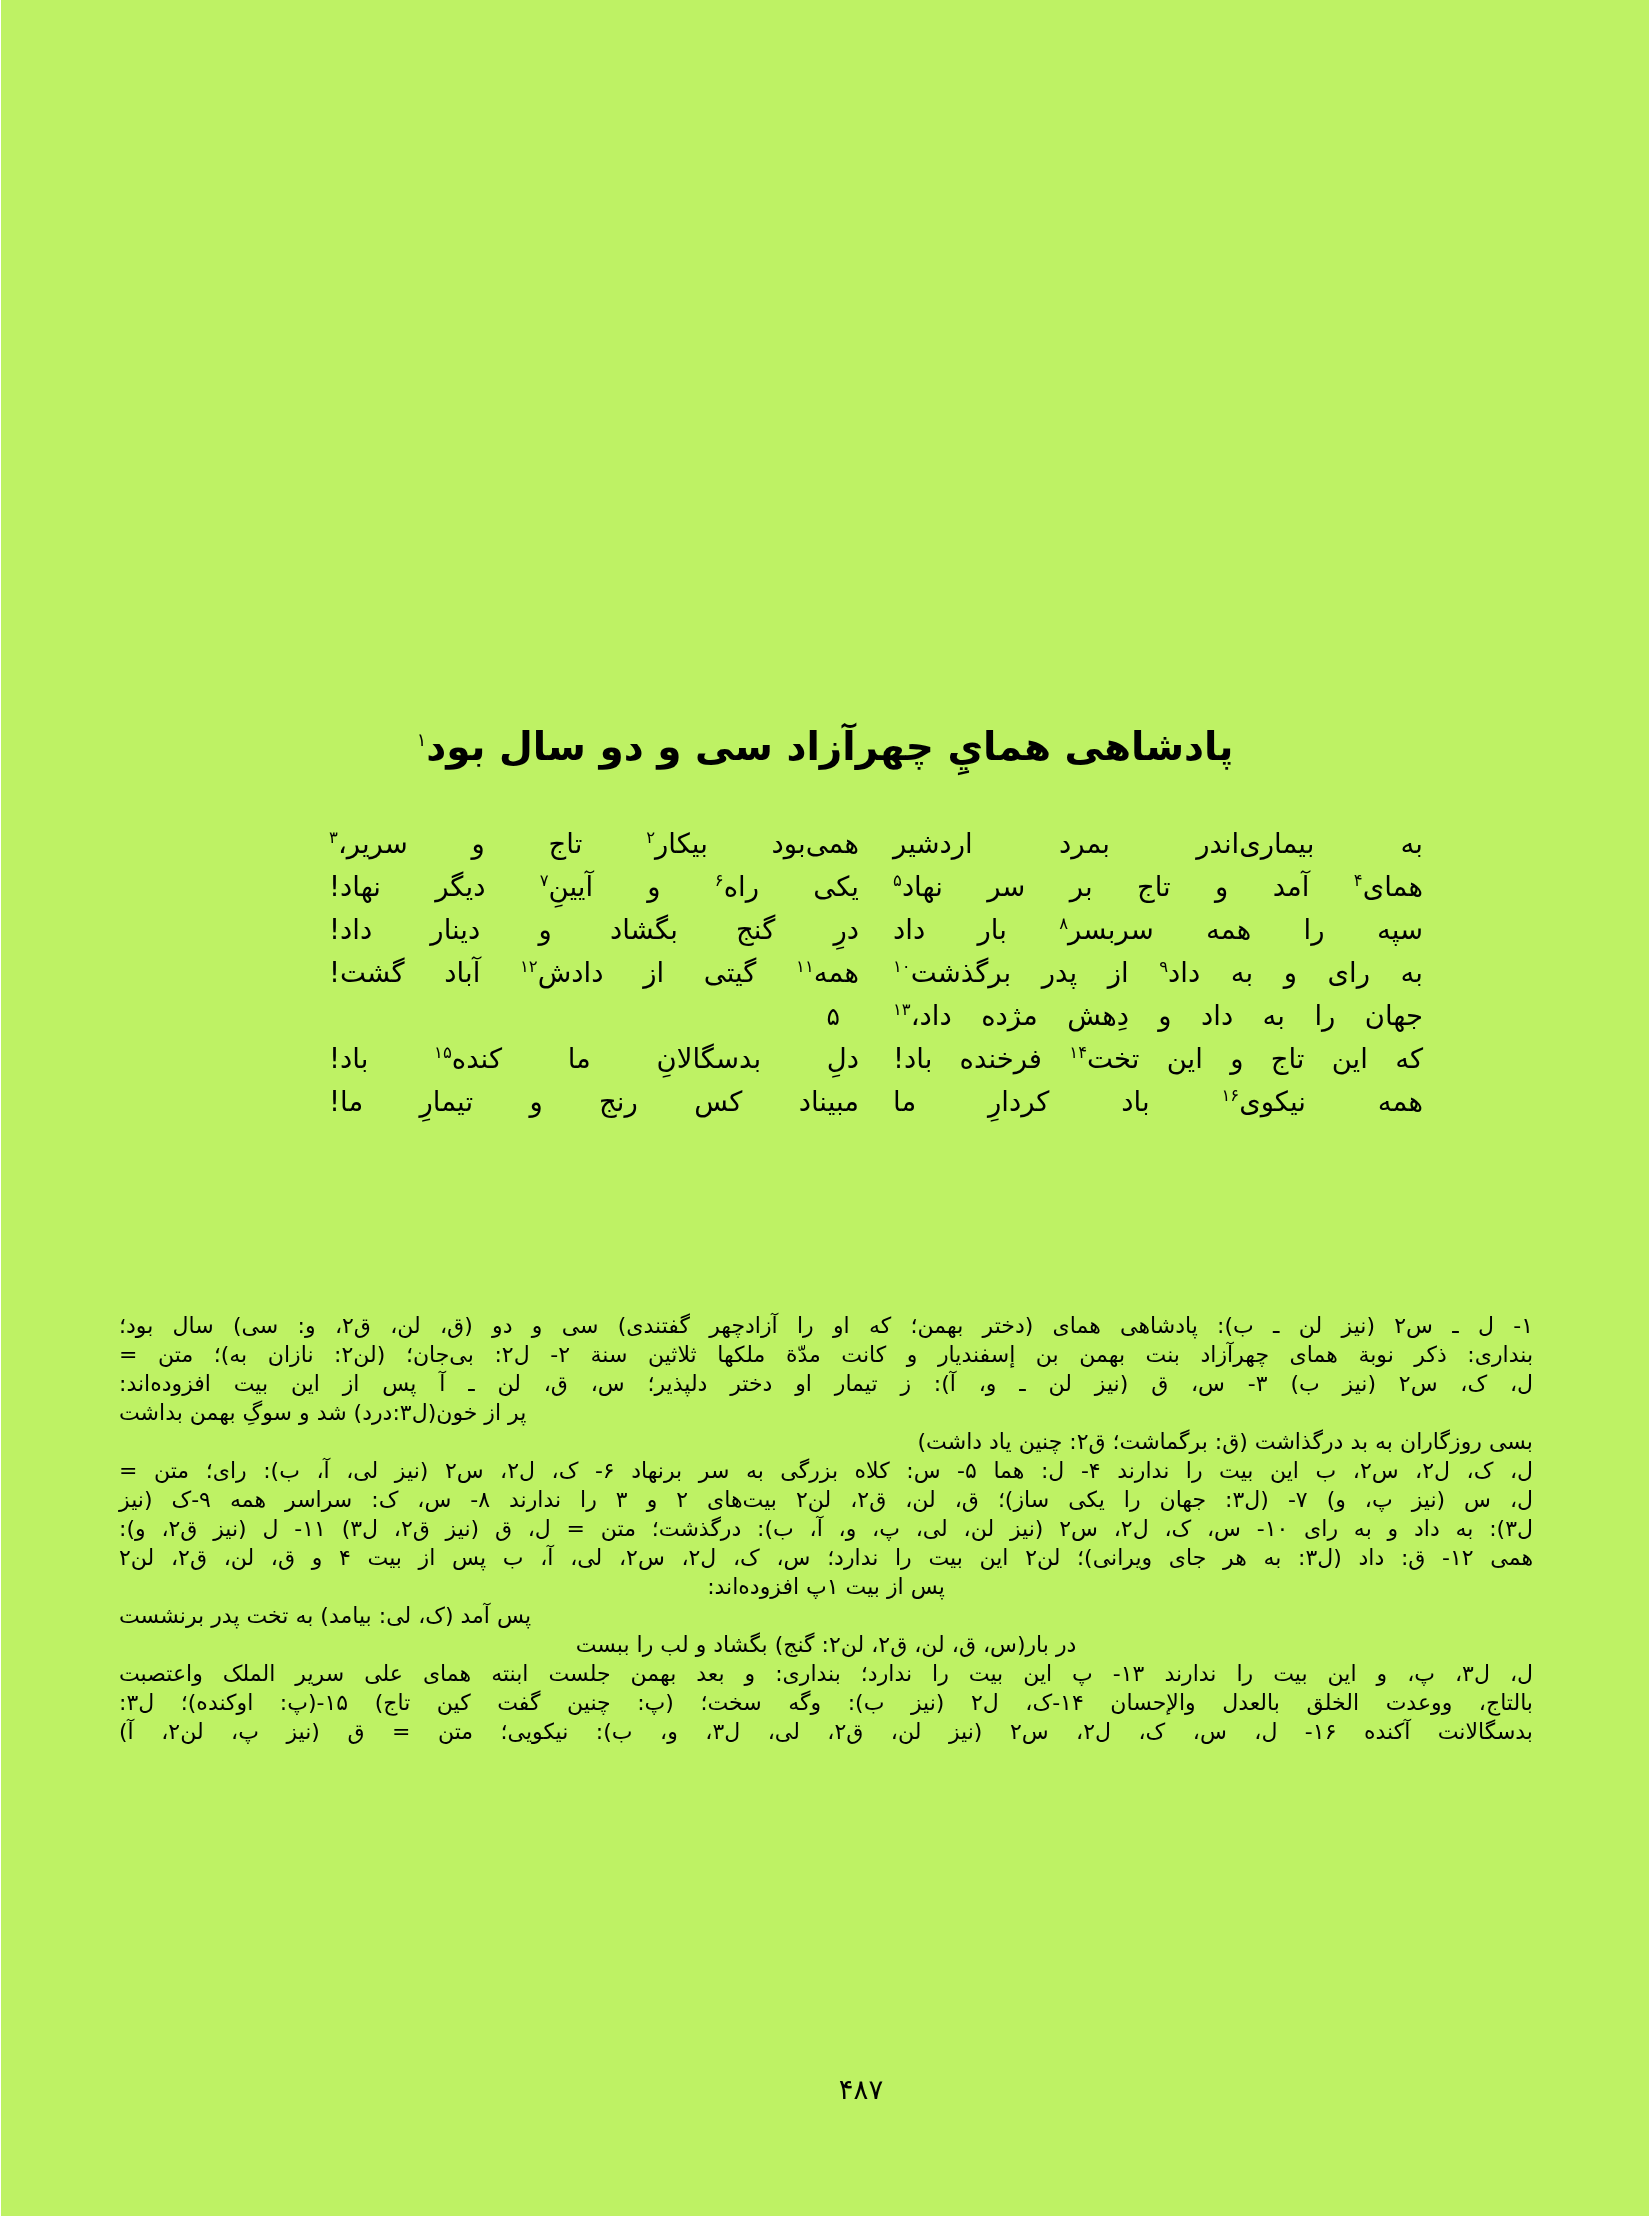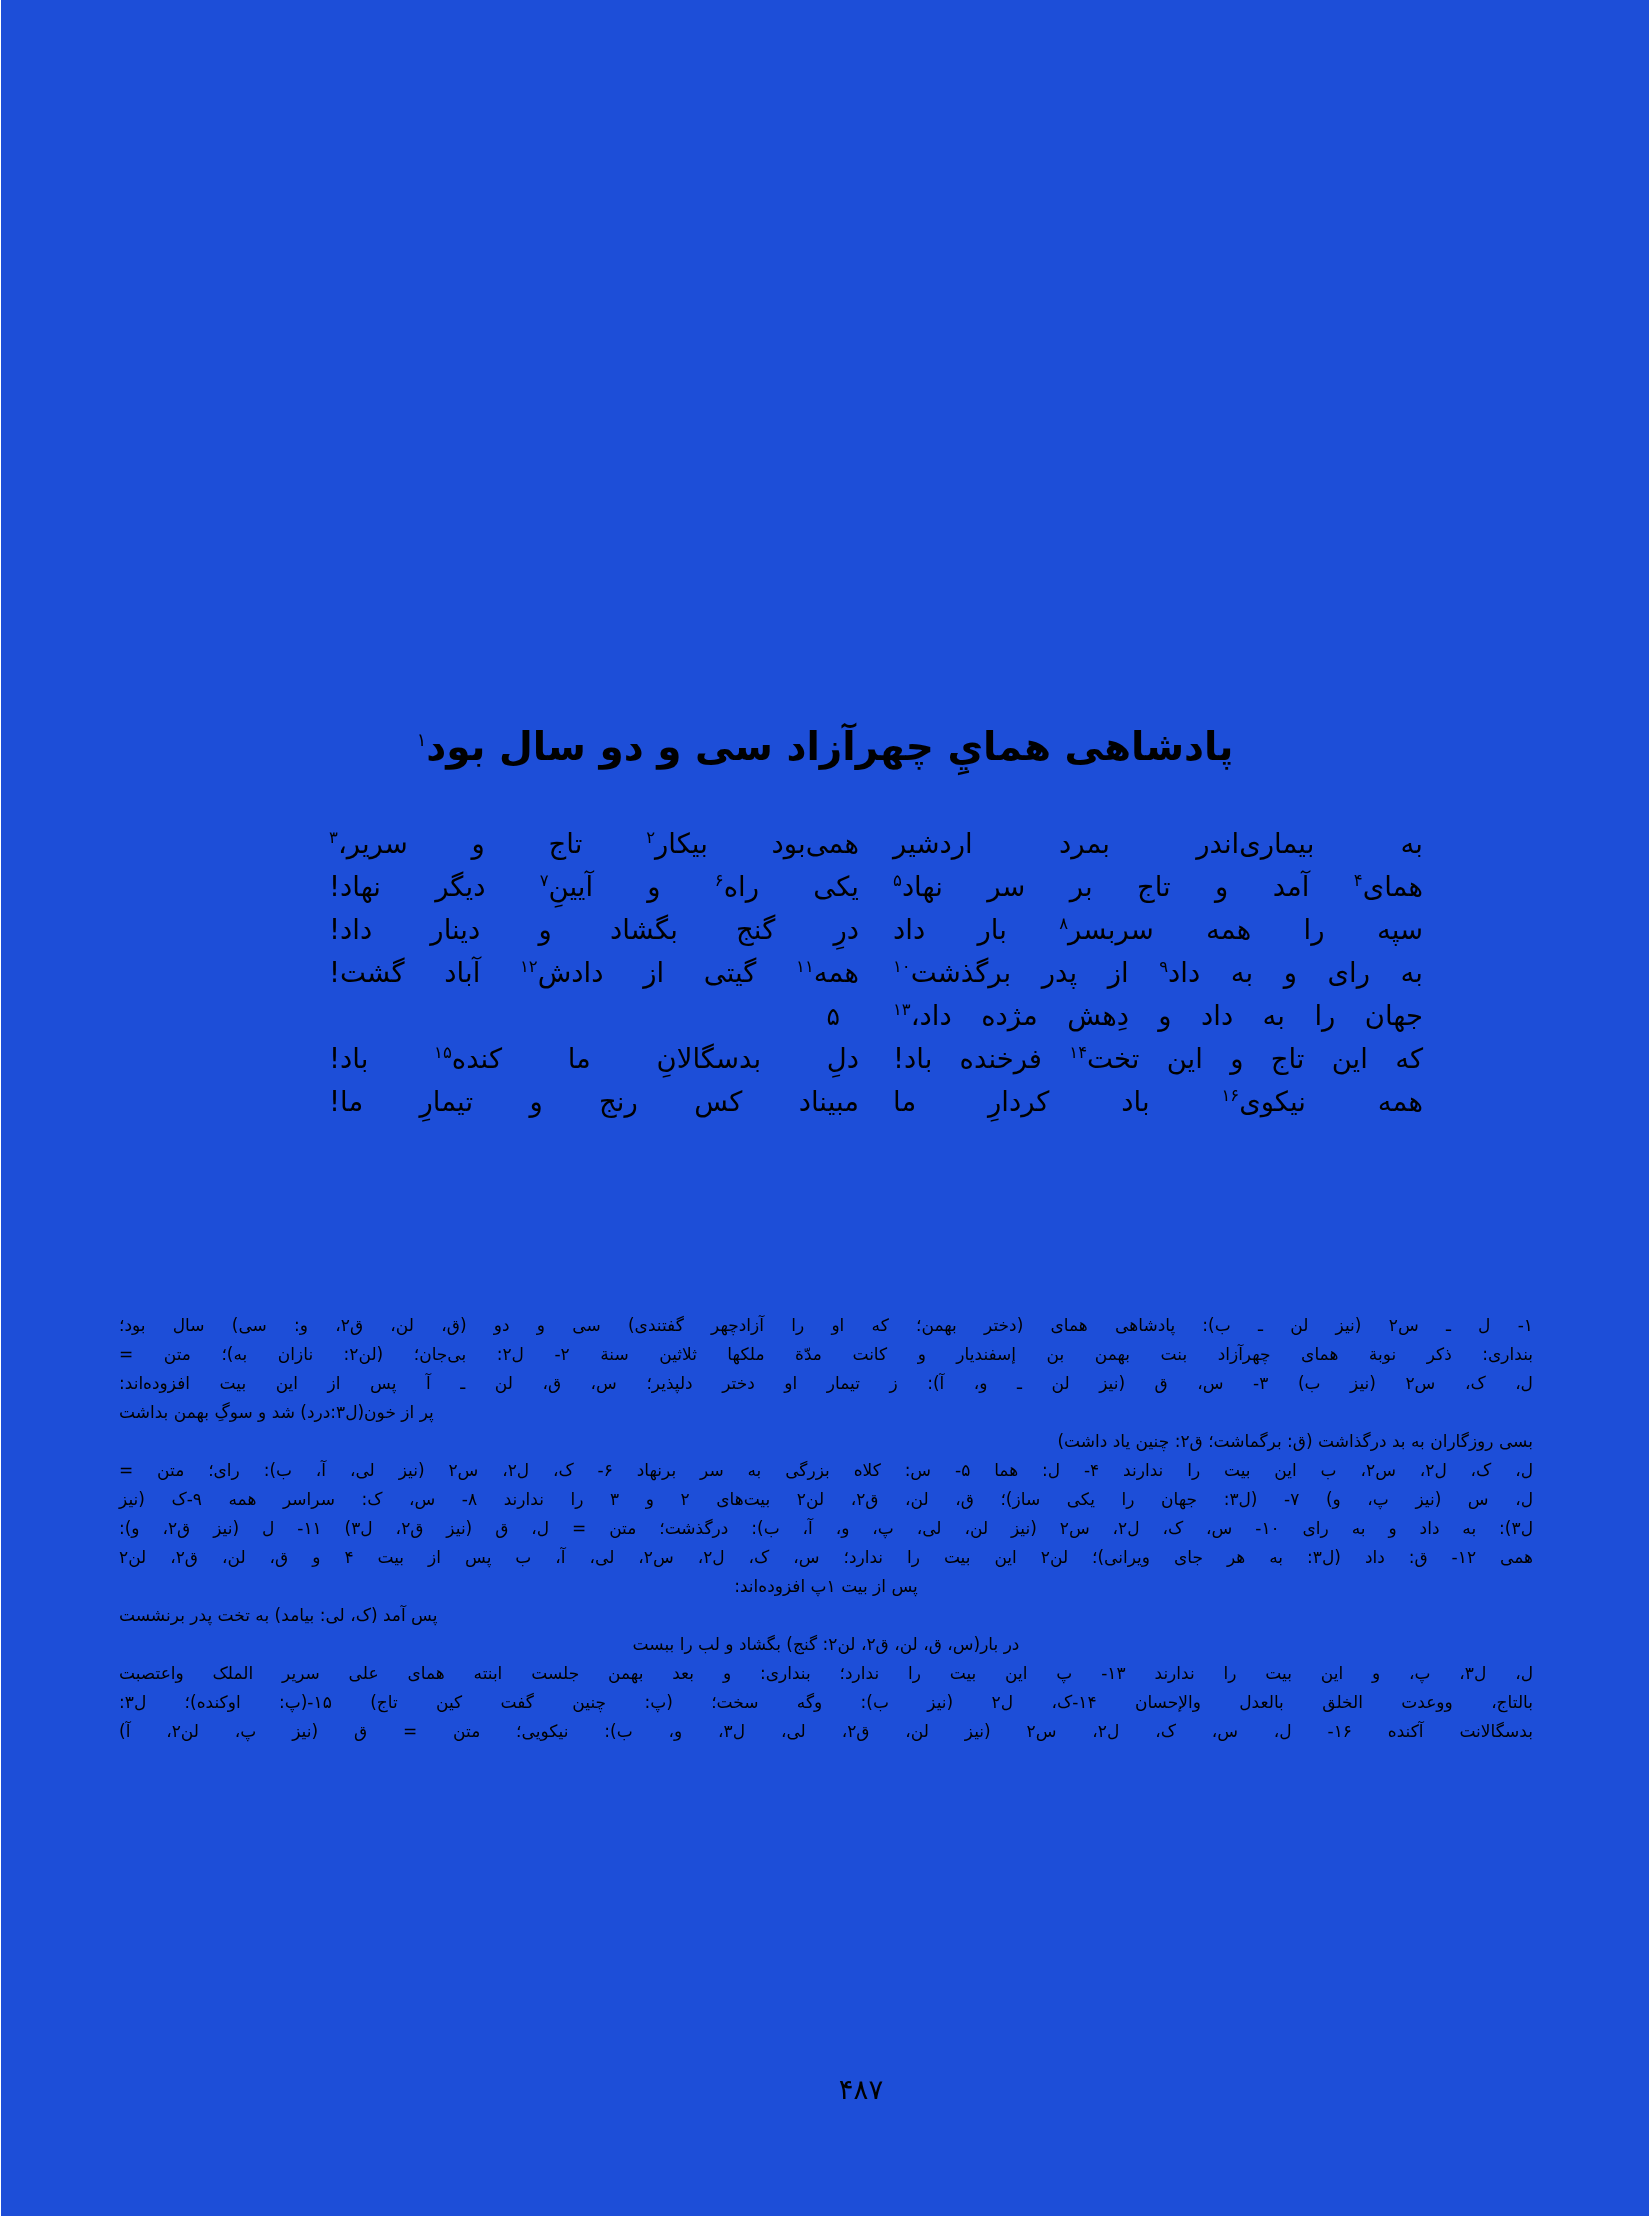--- a/index.html
+++ b/index.html
@@ -13,21 +13,21 @@
     height: 2216px;
     position: relative;
     font-family: "DejaVu Sans", sans-serif;
     color: #000000;
     overflow: hidden;
   }
 
   .page {
     position: absolute;
     inset: 0;
-    background: #1d4ed8;
+    background: #bef264;
   }
 
   
   .title-block {
     position: absolute;
     top: 695px;
     left: 0;
     width: 1650px;
     text-align: center;
   }
@@ -92,21 +92,21 @@
     width: 100%;
   }
 
   
   .apparatus {
     position: absolute;
     top: 1311px;
     right: 117px;
     width: 1414px;
     direction: rtl;
-    font-size: 17px;
+    font-size: 22px;
     line-height: 29px;
     margin-left: 36px;
   }
   .app-line {
     white-space: nowrap;
     direction: rtl;
     height: 29px;
     overflow: visible;
   }
   .app-line.justify {

